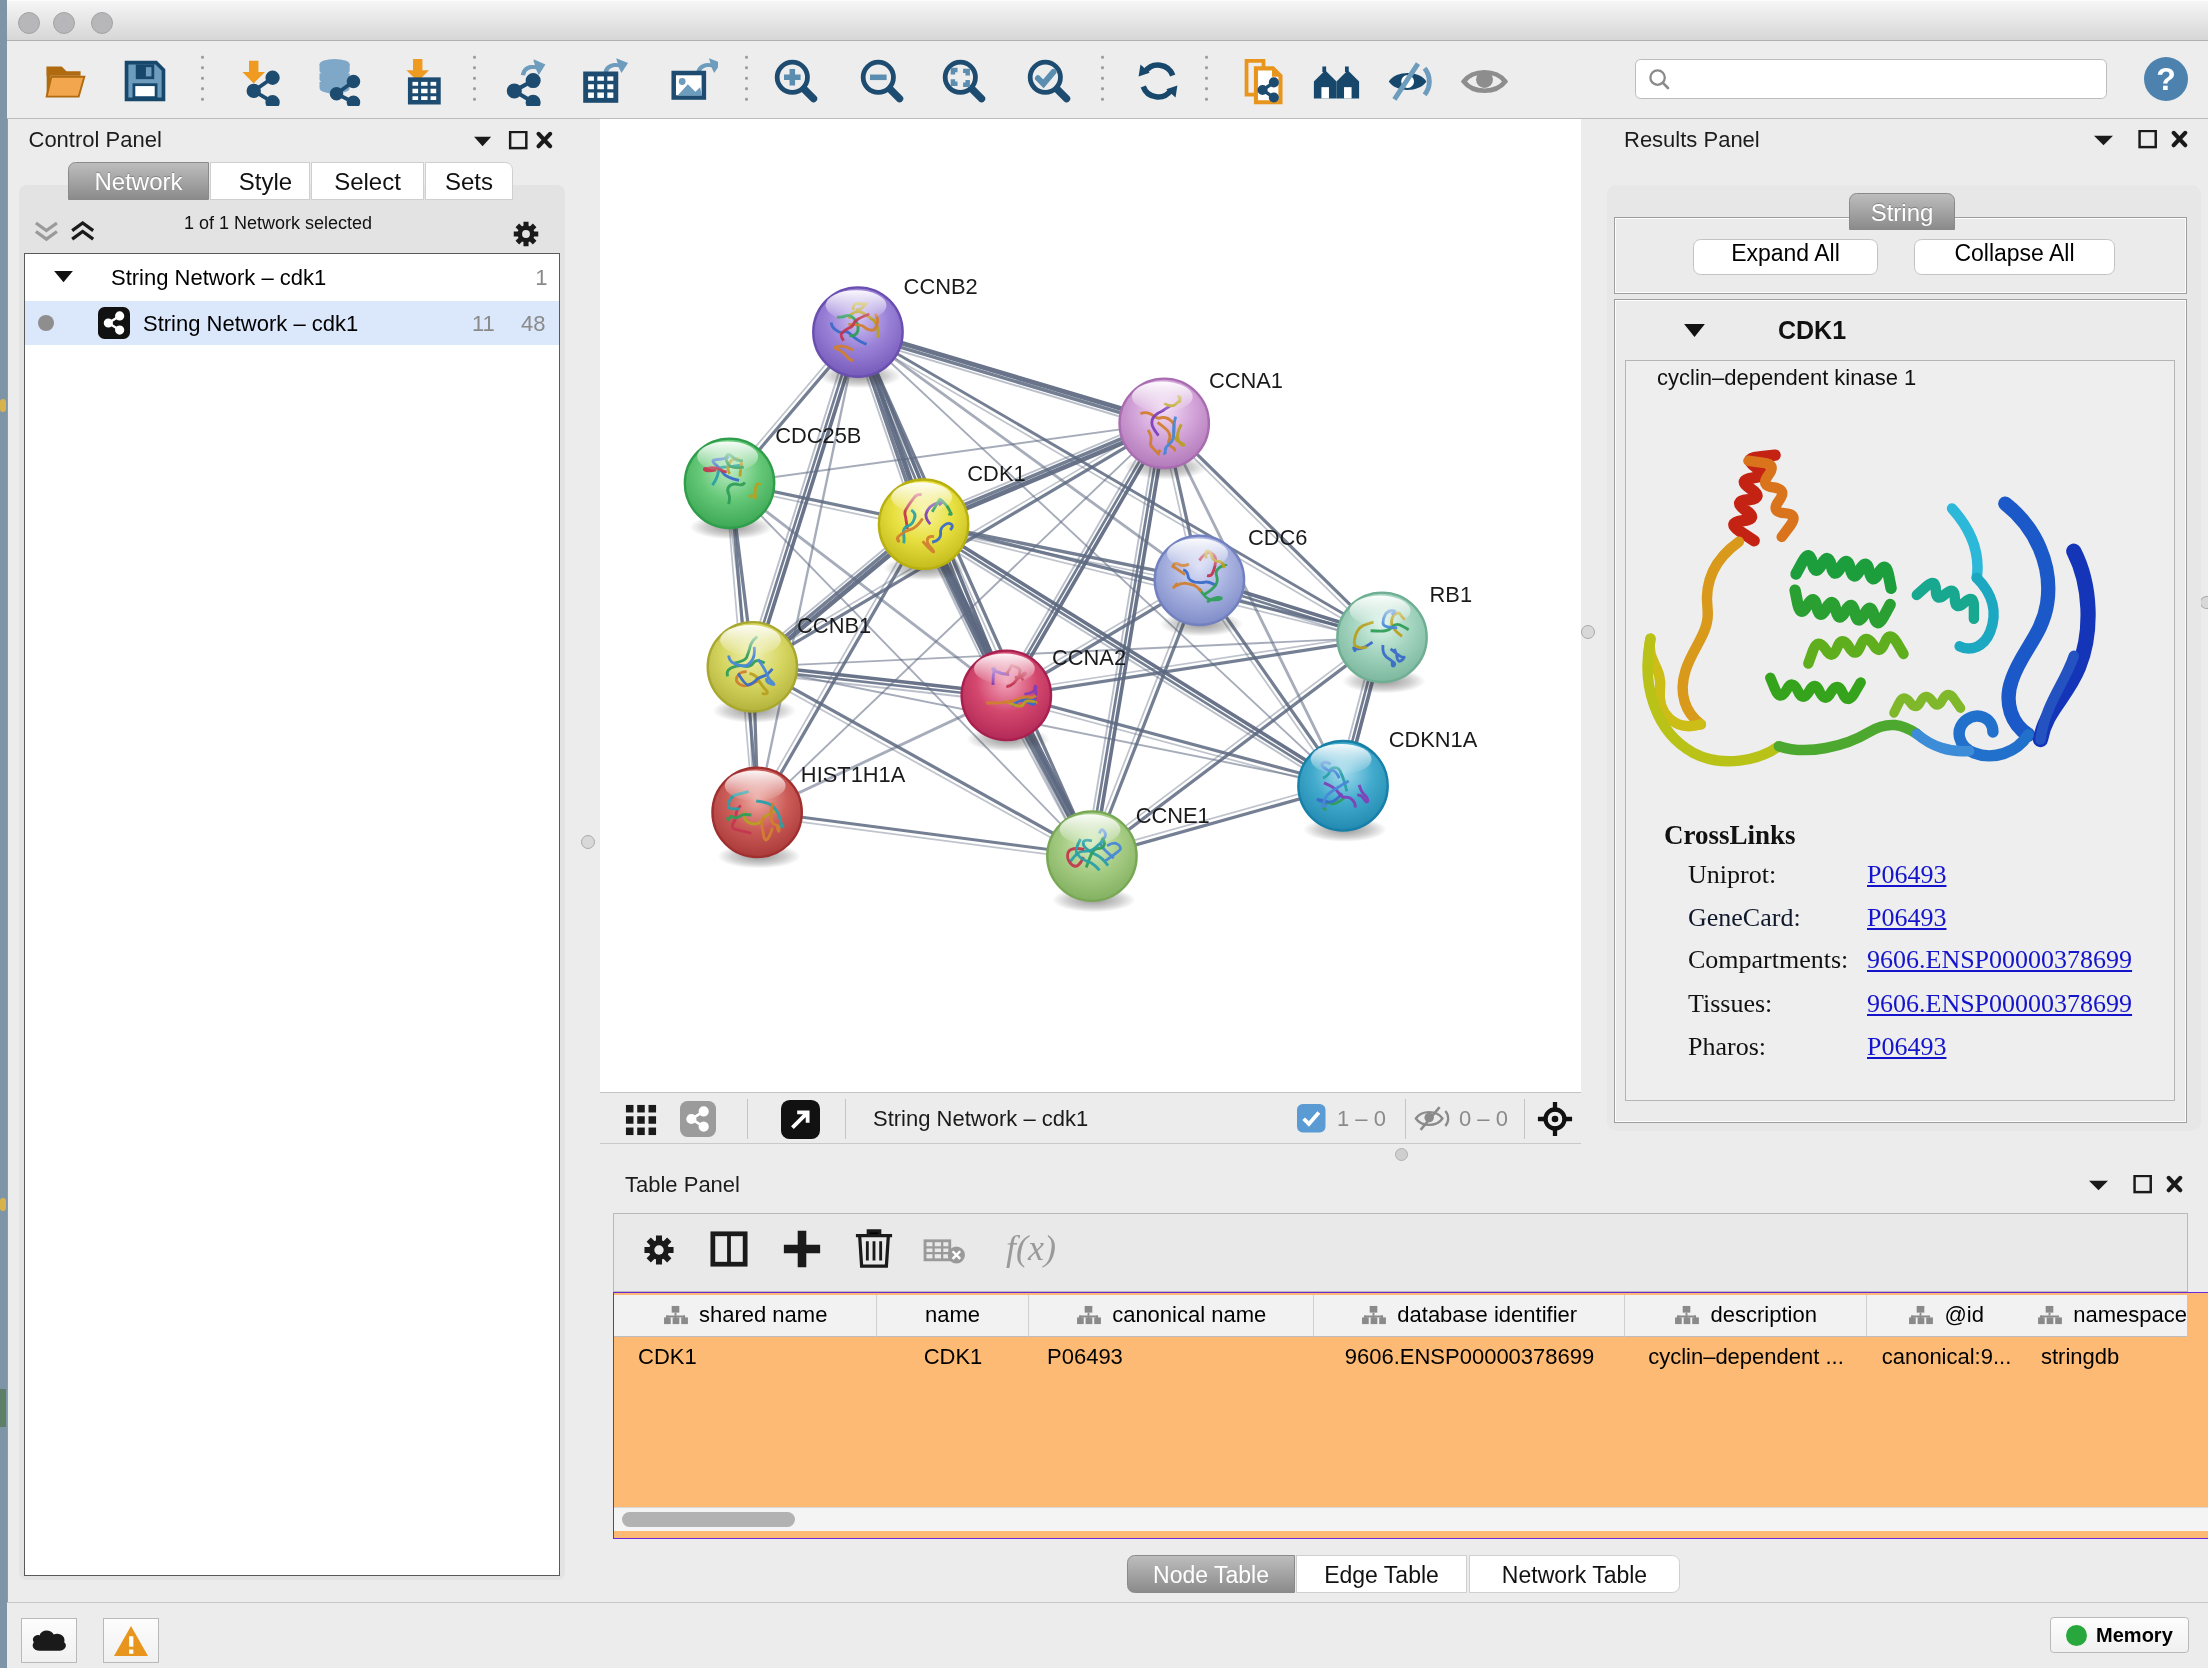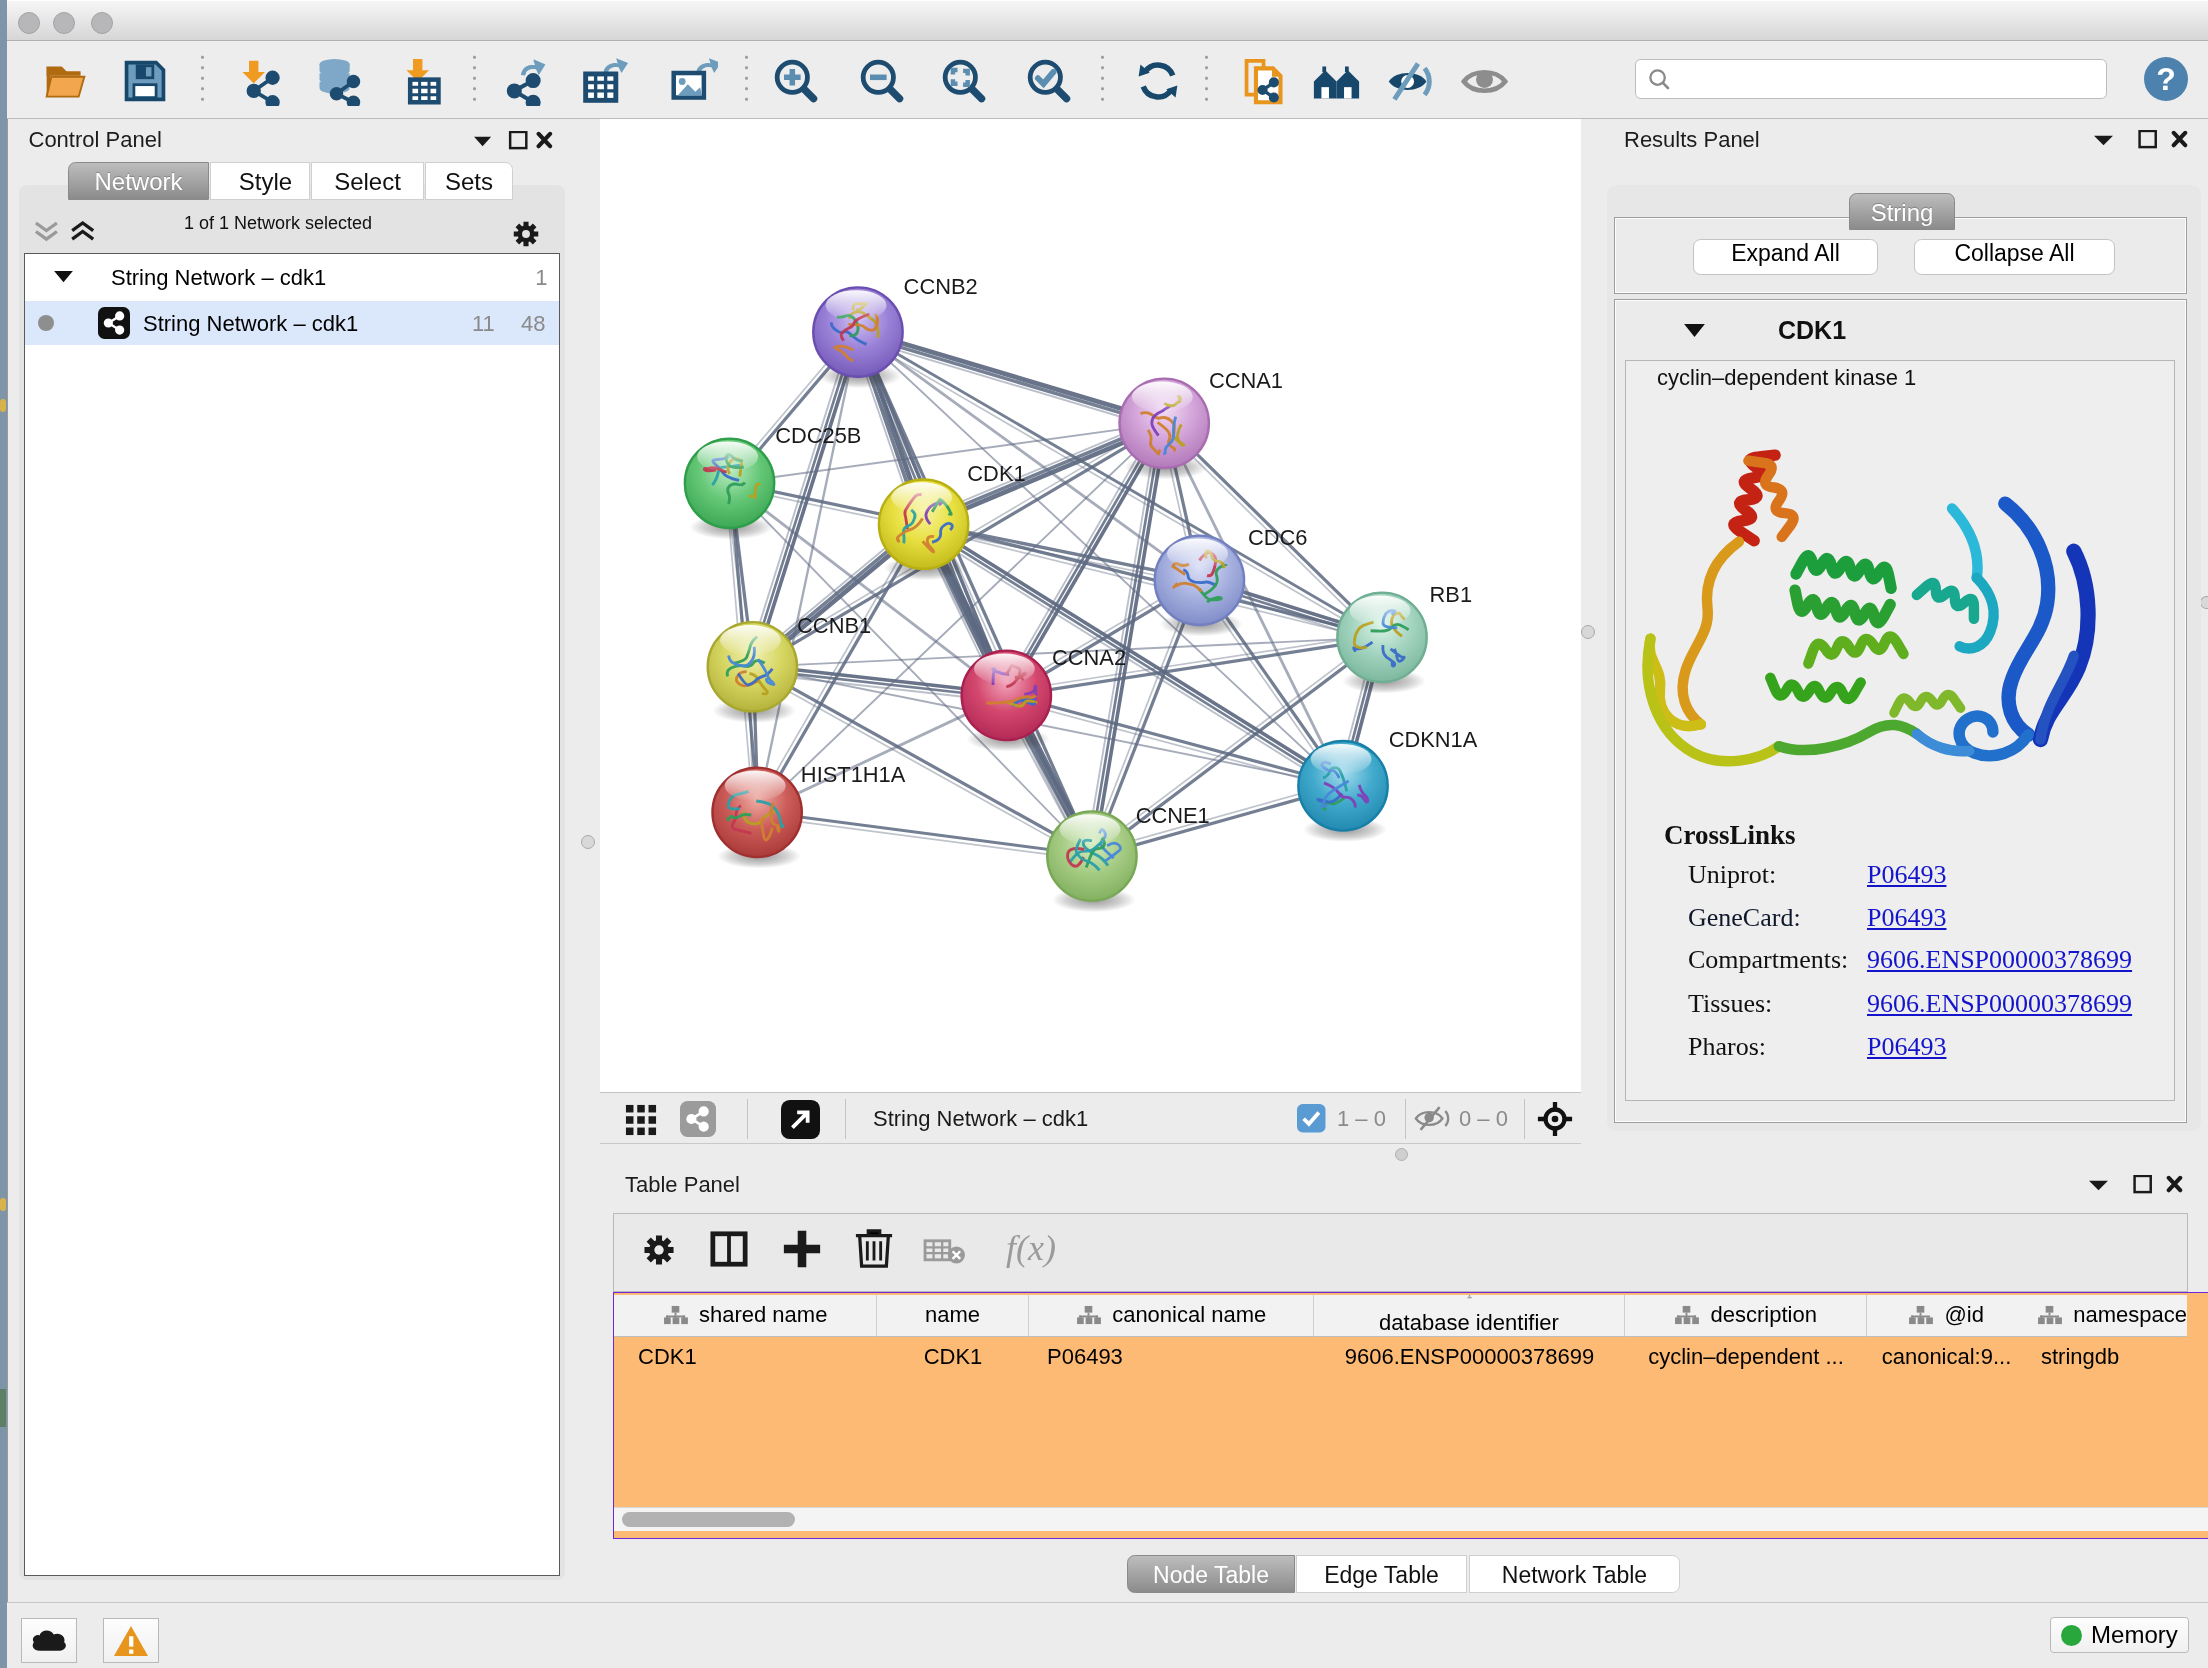--- a/index.html
+++ b/index.html
@@ -817,21 +817,21 @@
           <rect x="1" y="13" width="7" height="7"></rect>
           <rect x="10" y="13" width="7" height="7"></rect>
           <rect x="19" y="13" width="7" height="7"></rect>
           <path d="M12 8h2v3h-2z"></path>
           <path d="M3 11h20v2H3z"></path>
           <path d="M3.5 11h2v3h-2zM12 11h2v3h-2zM21 11h2v3h-2z"></path>
         </g>
       </svg>
       <span>canonical name</span>
     </div>
-  <div class="th" style="left:700px;width:311px;flex-direction:column;">
+  <div class="th" style="left:700px;width:311px;">
       <svg width="25" height="21" viewBox="0 0 26 22">
         <g fill="#8a8a8a">
           <rect x="9" y="1" width="8" height="7"></rect>
           <rect x="1" y="13" width="7" height="7"></rect>
           <rect x="10" y="13" width="7" height="7"></rect>
           <rect x="19" y="13" width="7" height="7"></rect>
           <path d="M12 8h2v3h-2z"></path>
           <path d="M3 11h20v2H3z"></path>
           <path d="M3.5 11h2v3h-2zM12 11h2v3h-2zM21 11h2v3h-2z"></path>
         </g>
@@ -903,16 +903,16 @@
   </div>
   <div class="sbtn" style="left:96px;">
     <svg width="38" height="34" viewBox="0 0 40 36">
         <path fill="#e8951e" d="M20 2 38 34 H2z"></path>
         <rect x="18" y="13" width="4.5" height="11" fill="#fff"></rect>
         <rect x="18" y="27" width="4.5" height="4.5" fill="#fff"></rect>
       </svg>
   </div>
   <div class="sbtn" style="left:2043px;width:139px;height:36px;top:14.3px;border-radius:3.8px;">
     <span style="width:21px;height:21px;border-radius:50%;background:#28a83c;display:inline-block;margin-right:9.5px;"></span>
-    <span style="font-size:24px;">Memory</span>
+    <span style="font-size:20px;font-weight:bold;">Memory</span>
   </div>
 </div>
 
 
 </body></html>

